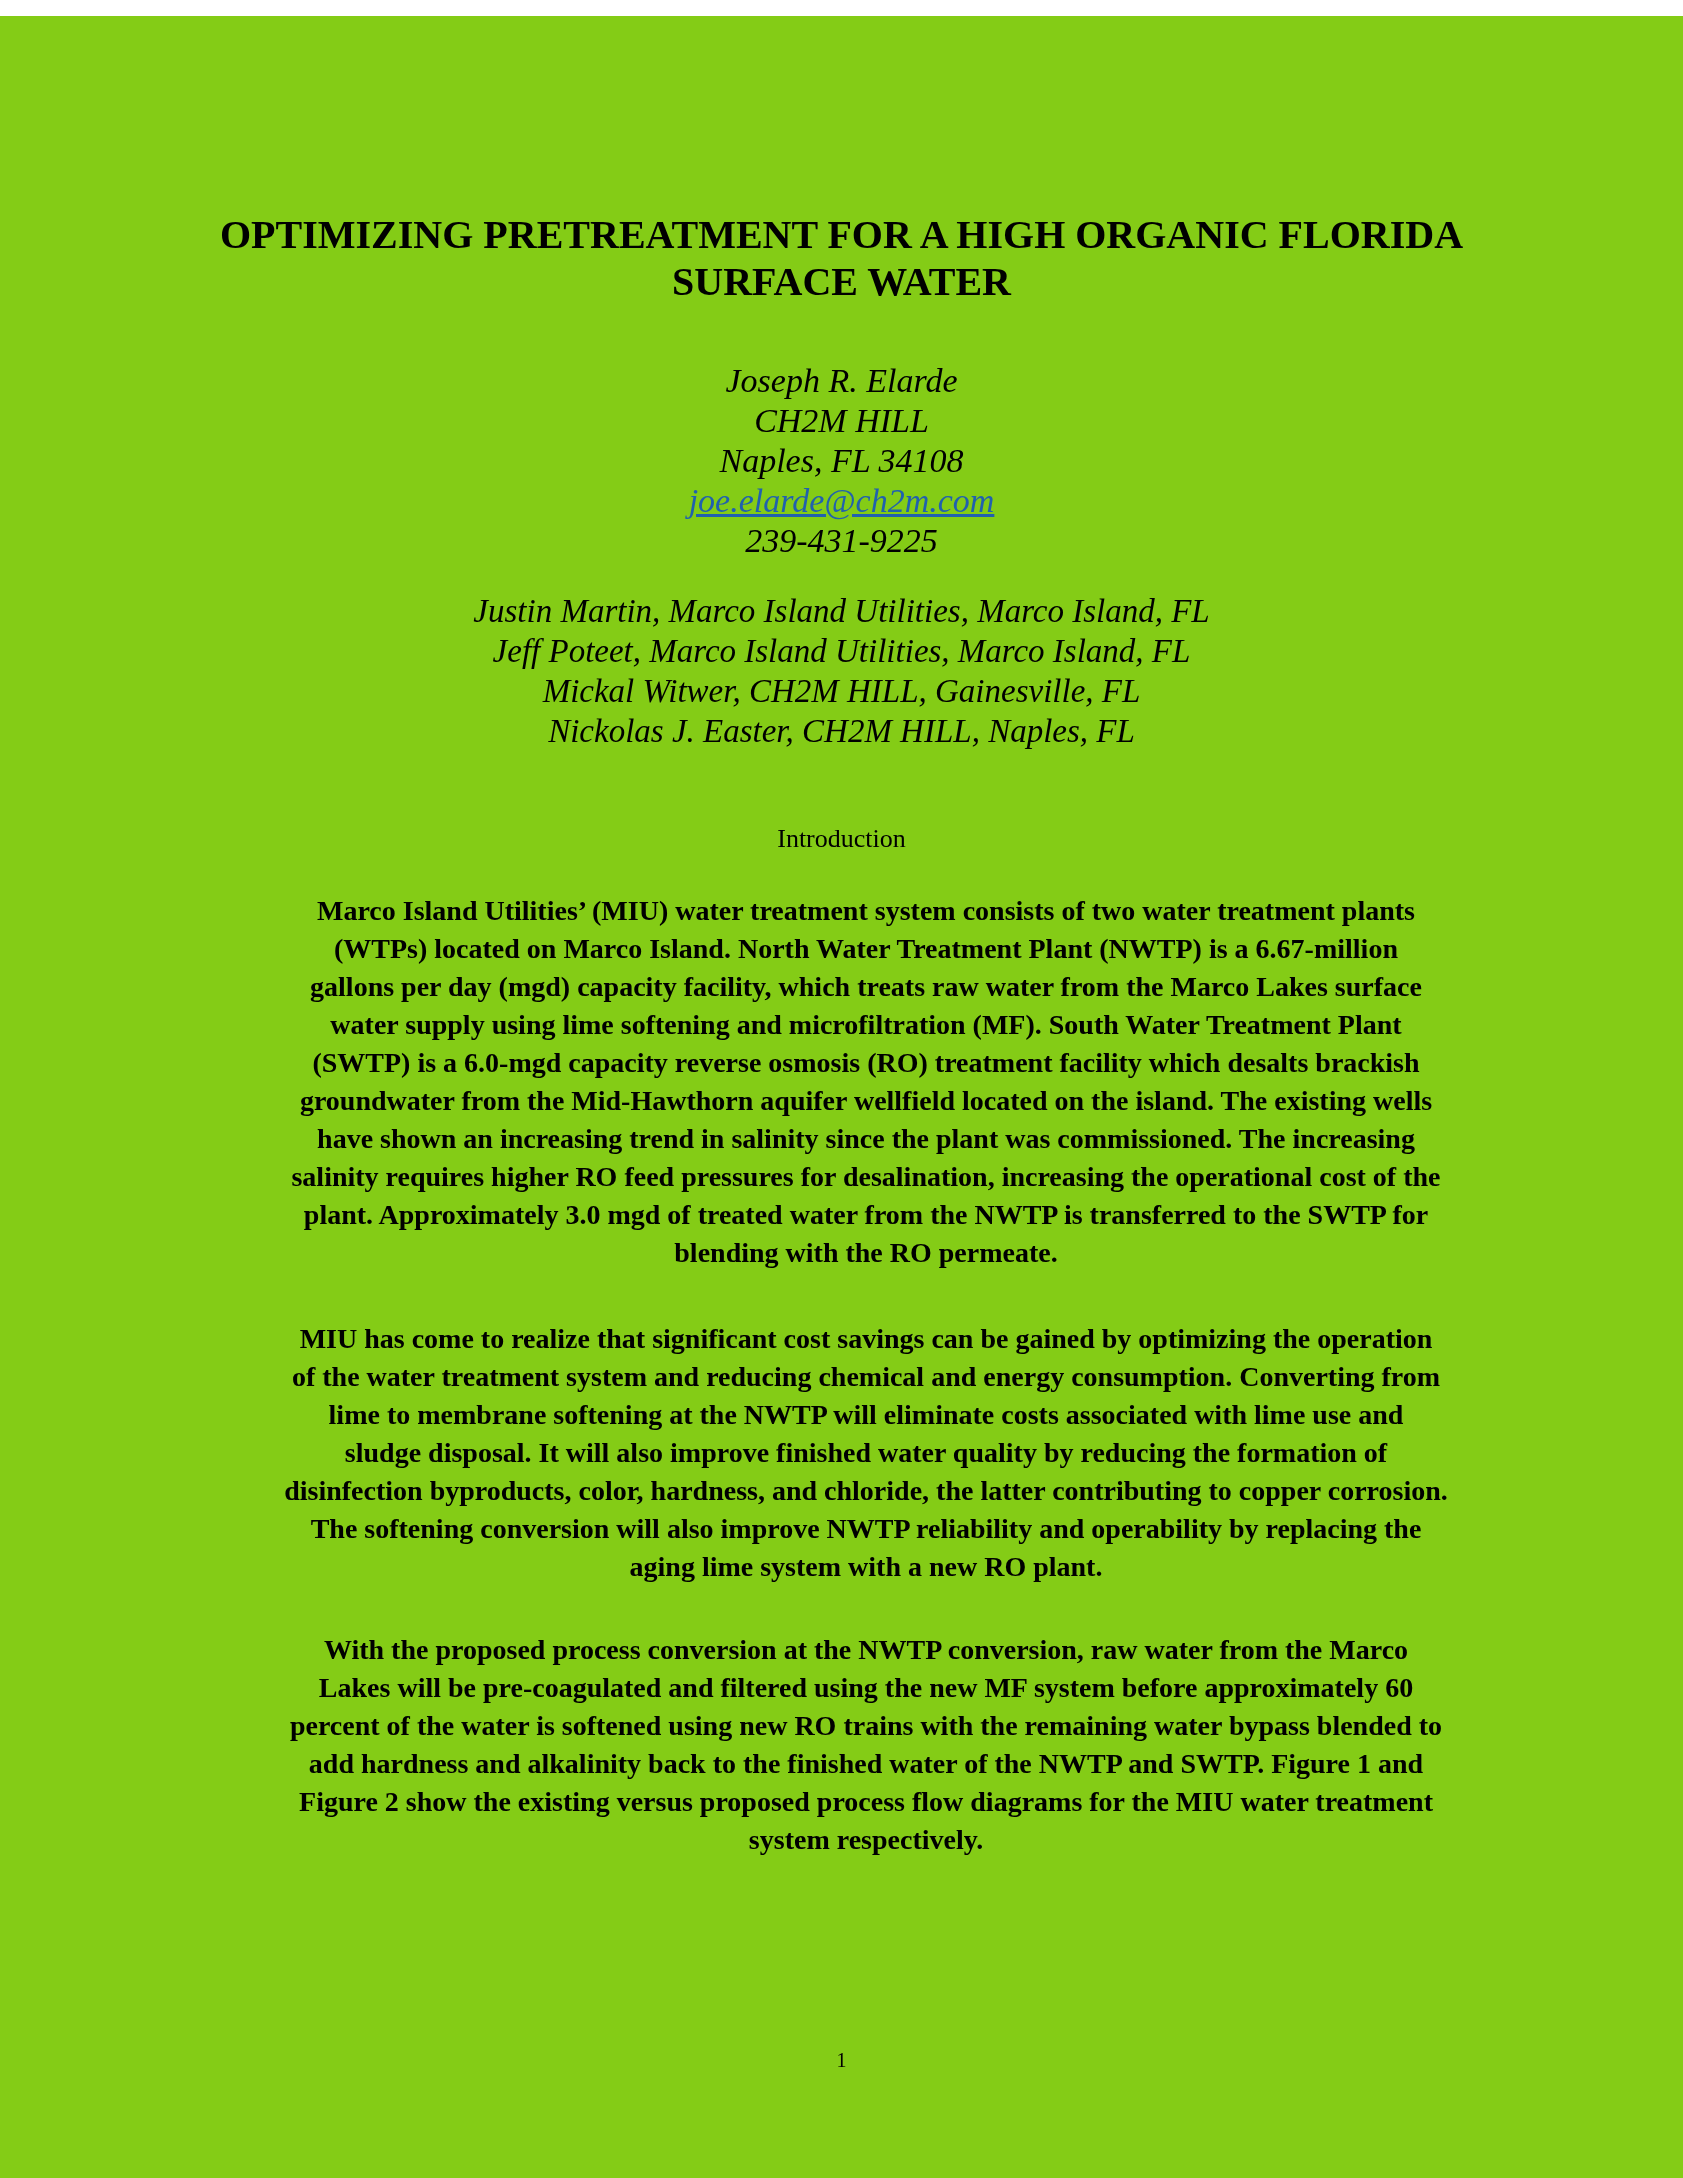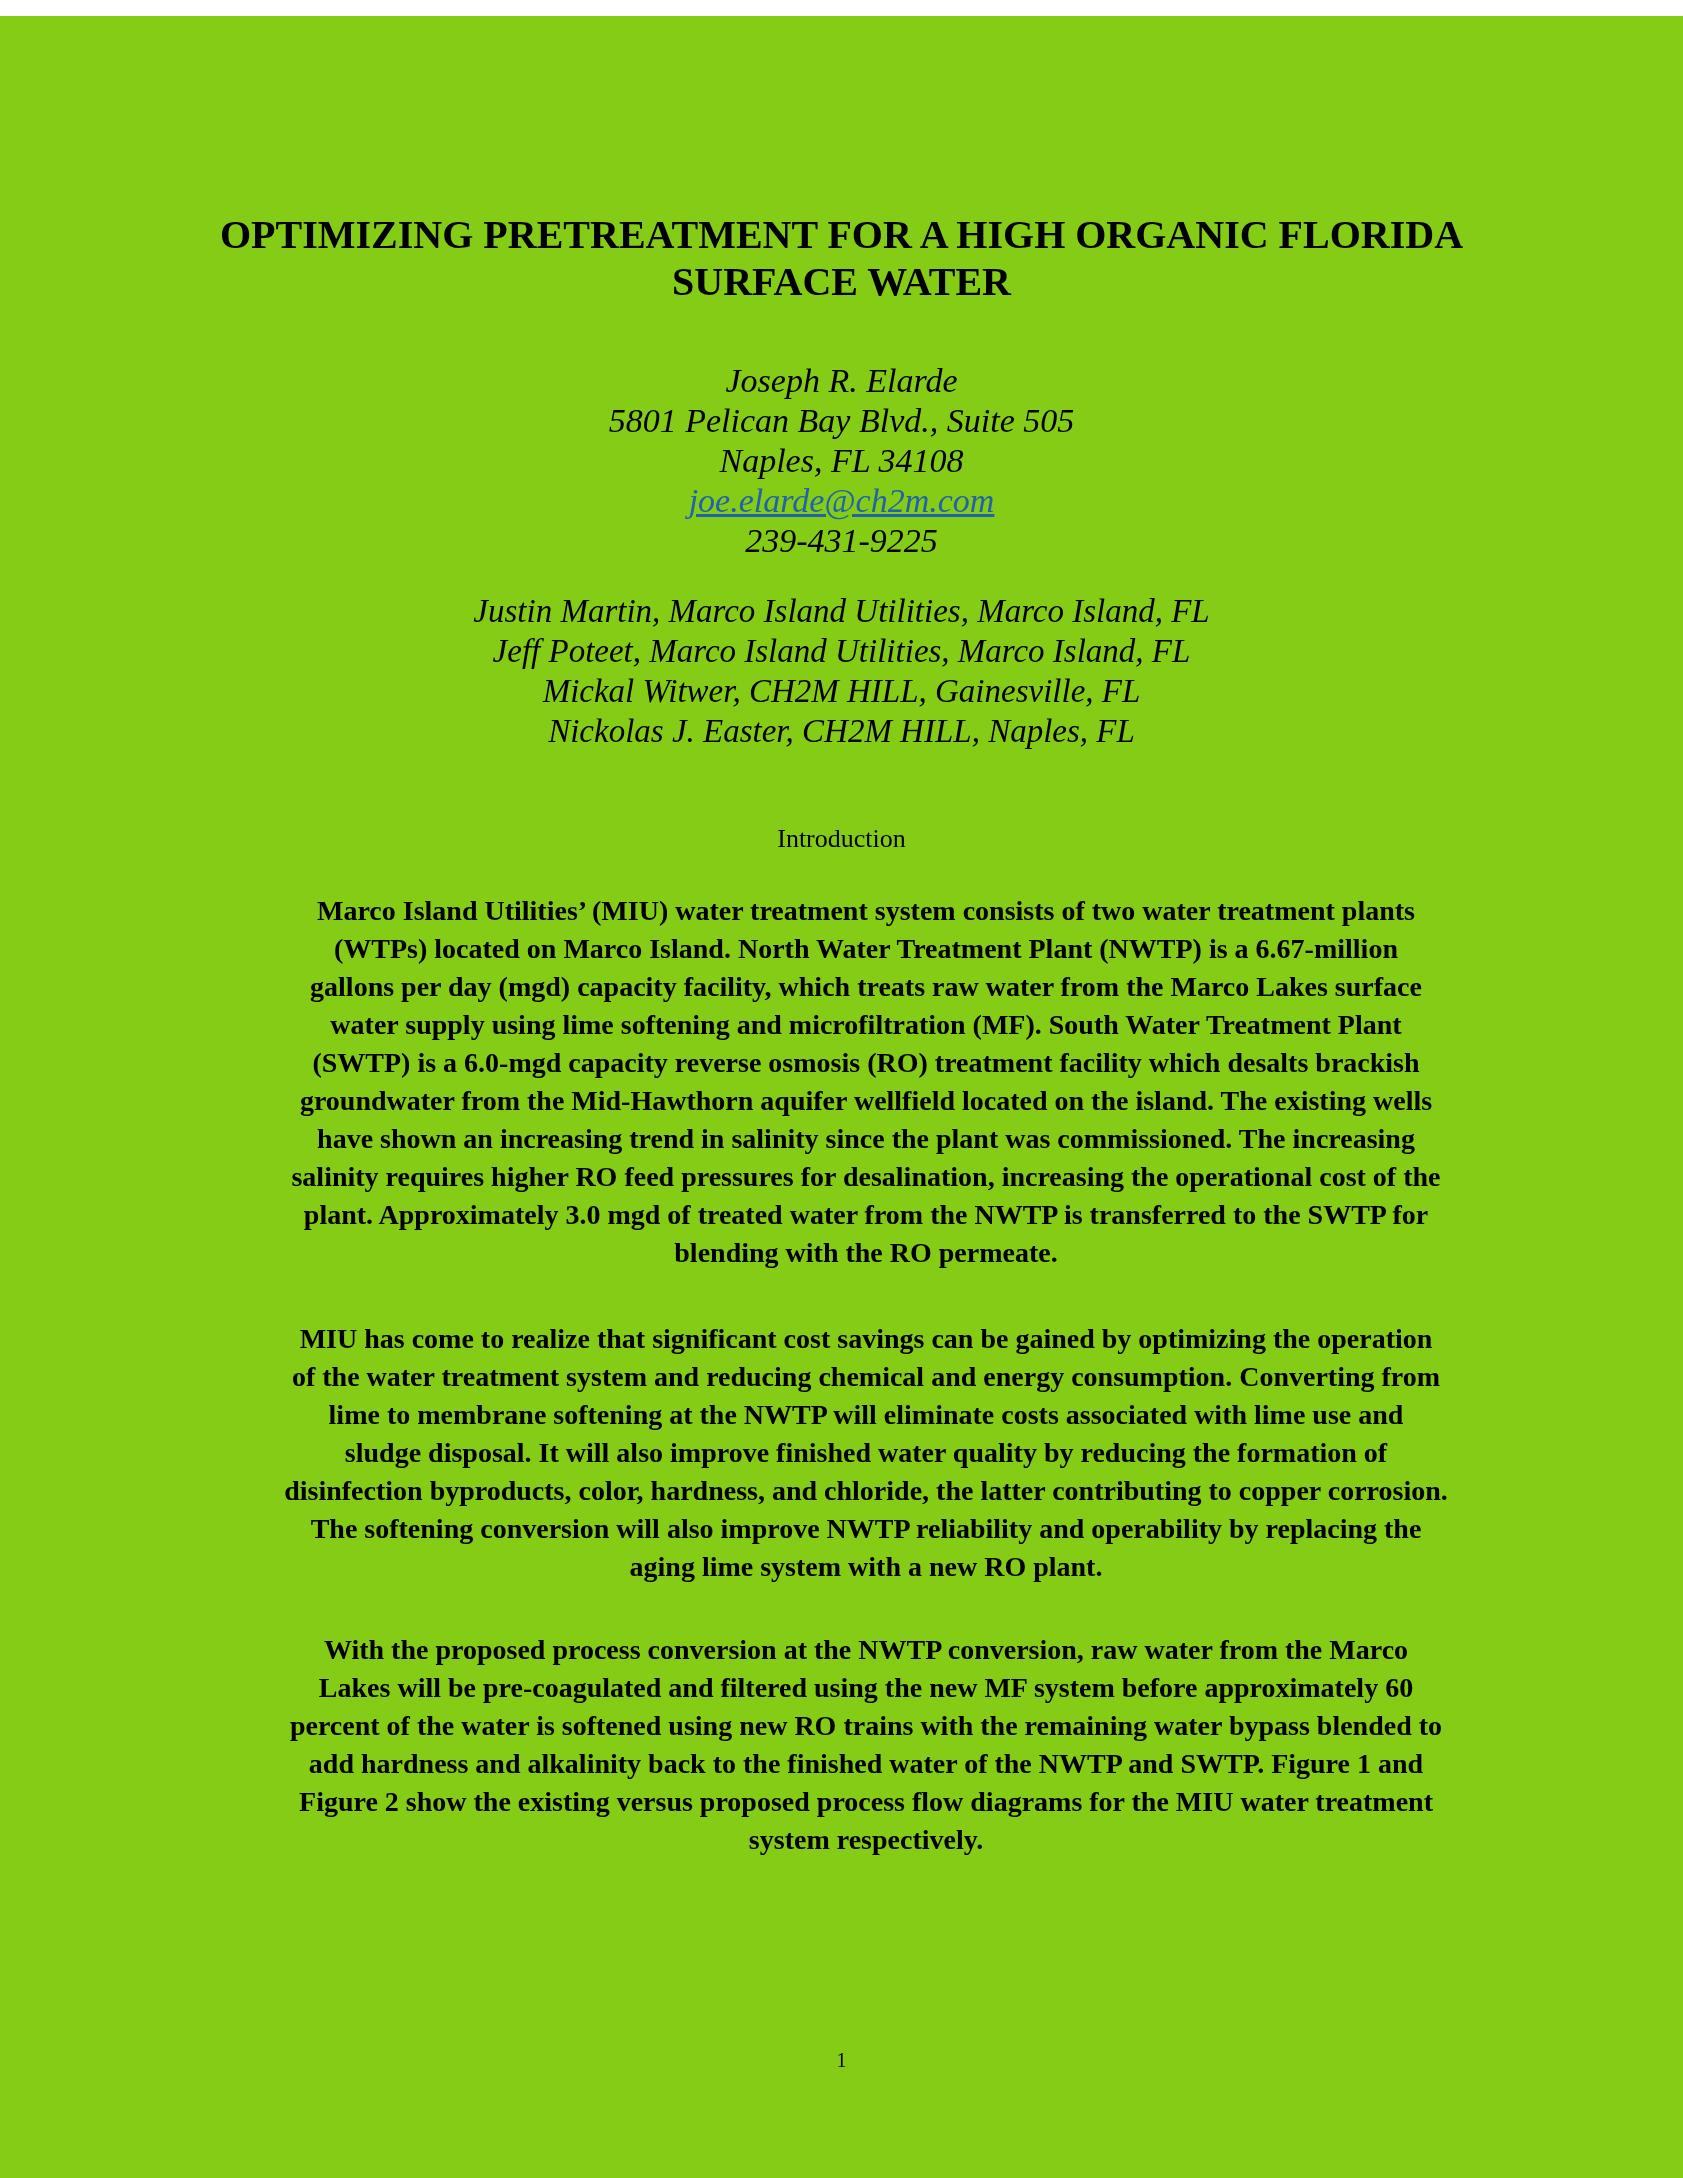--- a/index.html
+++ b/index.html
@@ -73,21 +73,21 @@
 </head>
 <body>
 
 <div class="page">
 
   <h1 class="title">OPTIMIZING PRETREATMENT FOR A HIGH ORGANIC FLORIDA
 SURFACE WATER</h1>
 
   <div class="author-block">
     <div>Joseph R. Elarde</div>
-    <div>5801 Pelican Bay Blvd., Suite 505</div>
+    <div>CH2M HILL</div>
     <div>Naples, FL 34108</div>
     <div>
       <a class="email" href="#">joe.elarde@ch2m.com</a>
     </div>
     <div>239-431-9225</div>
   </div>
 
   <div class="coauthor-block">
     <div>Justin Martin, Marco Island Utilities, Marco Island, FL</div>
     <div>Jeff Poteet, Marco Island Utilities, Marco Island, FL</div>

